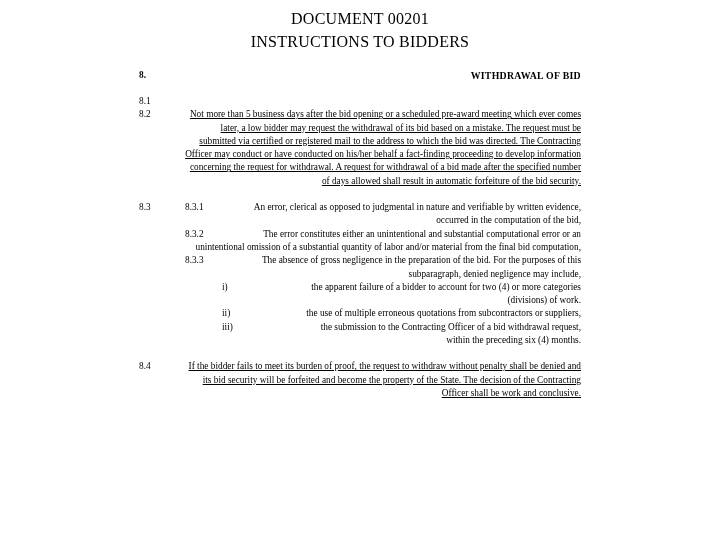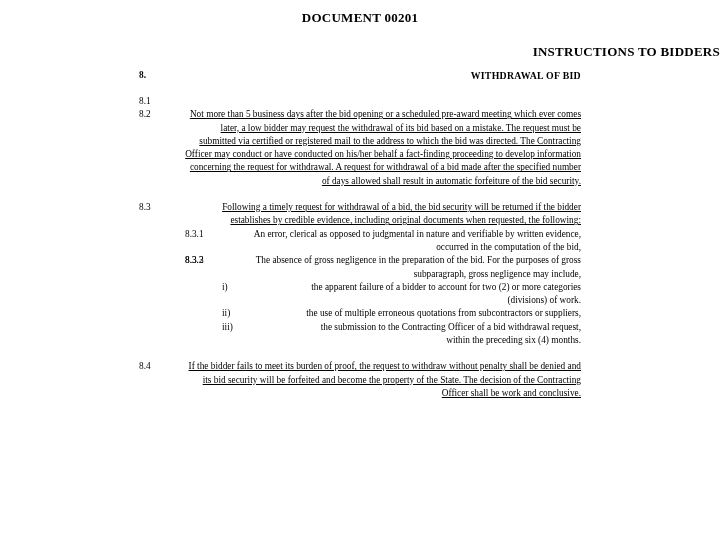--- a/index.html
+++ b/index.html
@@ -21,27 +21,27 @@
     position: relative;
     width: 720px;
     height: 540px;
     background: #ffffff;
     box-sizing: border-box;
   }
 
   
   .doc-heading {
     text-align: center;
-    font-weight: bold;
-    font-size: 13px;
+    font-weight: normal;
+    font-size: 16px;
     letter-spacing: 0.25px;
     line-height: 1;
   }
   #doc-number { margin-top: 11px; }
-  #doc-title  { margin-top: 21px; text-align: right; }
+  #doc-title  { margin-top: 7px; }
 
   
   .body-col {
     position: absolute;
     left: 139px;
     top: 58px;
     width: 442px;   
   }
 
   
@@ -132,40 +132,40 @@
 
     <div class="clause lvl1">
       <span class="num">8.2</span>
       <span class="txt">Not more than 5 business days after the bid opening or a scheduled pre-award meeting which ever comes later, a low bidder may request the withdrawal of its bid based on a mistake.  The request must be submitted via certified or registered mail to the address to which the bid was directed.  The Contracting Officer may conduct or have conducted on his/her behalf a fact-finding proceeding to develop information concerning the request for withdrawal.  A request for withdrawal of a bid made after the specified number of days allowed shall result in automatic forfeiture of the bid security.</span>
     </div>
 
     <div class="gap-md"></div>
 
     <div class="clause lvl1">
       <span class="num">8.3</span>
-      <span class="txt">Following a timely request for withdrawal of a bid, the bid security will be returned if the bidder establishes by credible evidence, including original documents when requested, the following:</span>
     </div>
 
     <div class="clause sub3">
       <span class="num">8.3.1</span>
       <span class="txt">An error, clerical as opposed to judgmental in nature and verifiable by written evidence, occurred in the computation of the bid,</span>
     </div>
 
     <div class="clause sub3">
       <span class="num">8.3.2</span>
+      <span class="txt">The error constitutes either an unintentional and substantial computational error or an unintentional omission of a substantial quantity of labor and/or material from the final bid computation,</span>
     </div>
 
     <div class="clause sub3">
       <span class="num">8.3.3</span>
-      <span class="txt">The absence of gross negligence in the preparation of the bid.  For the purposes of gross subparagraph, gross negligence may include,</span>
+      <span class="txt">The absence of gross negligence in the preparation of the bid.  For the purposes of this subparagraph, denied negligence may include,</span>
     </div>
 
     <div class="clause roman">
       <span class="num">i)</span>
-      <span class="txt">the apparent failure of a bidder to account for two (2) or more categories (divisions) of work.</span>
+      <span class="txt">the apparent failure of a bidder to account for two (4) or more categories (divisions) of work.</span>
     </div>
 
     <div class="clause roman">
       <span class="num">ii)</span>
       <span class="txt">the use of multiple erroneous quotations from subcontractors or suppliers,</span>
     </div>
 
     <div class="clause roman">
       <span class="num">iii)</span>
       <span class="txt">the submission to the Contracting Officer of a bid withdrawal request, within the preceding six (4) months.</span>

